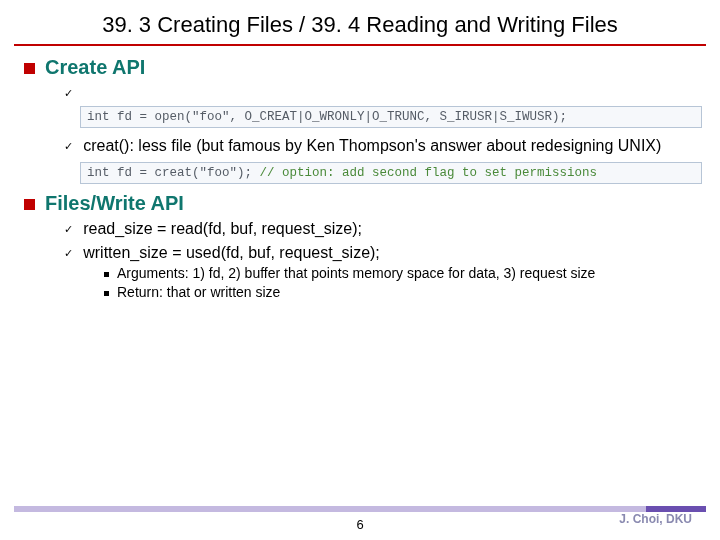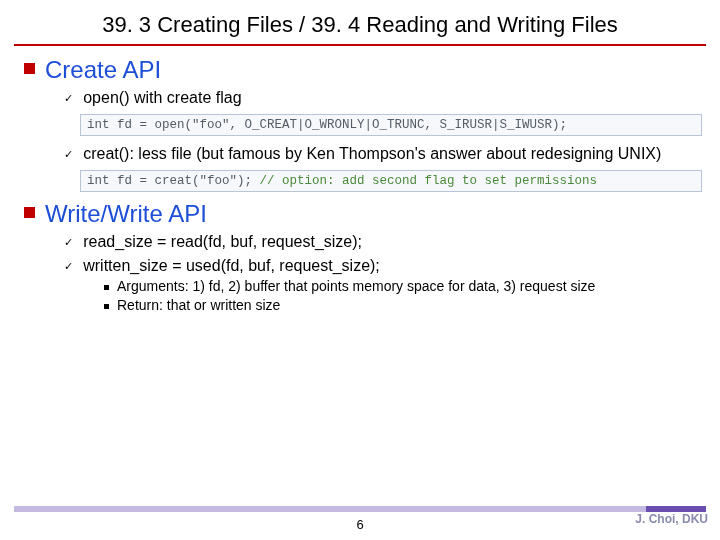--- a/index.html
+++ b/index.html
@@ -39,22 +39,23 @@
   }
   .sq-bullet {
     width: 11px;
     height: 11px;
     background: #c00000;
     flex: 0 0 11px;
     margin-top: 7px;
     margin-right: 10px;
   }
   .lvl1-text {
-    font-size: 24px;
-    color: #1d4ed8;
+    font-size: 20px;
+    color: #0f766e;
+    font-weight: bold;
   }
   .lvl2 {
     display: flex;
     align-items: flex-start;
     margin: 4px 0 2px 40px;
   }
   .check {
     font-size: 11px;
     color: #000;
     margin-top: 4px;
@@ -110,21 +111,21 @@
     position: absolute;
     bottom: 8px;
     left: 0;
     width: 100%;
     text-align: center;
     font-size: 13px;
     color: #000;
   }
   .author {
     position: absolute;
-    right: 12px;
+    right: 28px;
     bottom: 14px;
     font-size: 12px;
     font-weight: bold;
     color: #8a8ab0;
   }
 </style>
 </head>
 <body>
 
 <div class="slide">
@@ -134,36 +135,35 @@
 
   <div class="content">
 
     <div class="lvl1">
       <div class="sq-bullet"></div>
       <div class="lvl1-text">Create API</div>
     </div>
 
     <div class="lvl2">
       <div class="check">✓</div>
-      <div class="lvl2-text">open() with create flag</div>
     </div>
 
     <div class="codebox"><span>int fd = open(</span><span>"foo"</span><span>, O_CREAT|O_WRONLY|O_TRUNC, S_IRUSR|S_IWUSR);</span></div>
 
 
     <div class="lvl2">
       <div class="check">✓</div>
       <div class="lvl2-text">creat(): less file (but famous by Ken Thompson's answer about redesigning UNIX)</div>
     </div>
 
     <div class="codebox"><span>int fd = creat(</span><span>"foo"</span><span>); </span><span class="code-comment">// option: add second flag to set permissions</span></div>
 
     <div class="lvl1">
       <div class="sq-bullet"></div>
-      <div class="lvl1-text">Write/Write API</div>
+      <div class="lvl1-text">Files/Write API</div>
     </div>
 
     <div class="lvl2">
       <div class="check">✓</div>
       <div class="lvl2-text">read_size = read(fd, buf, request_size);</div>
     </div>
     <div class="lvl2">
       <div class="check">✓</div>
       <div class="lvl2-text">written_size = used(fd, buf, request_size);</div>
     </div>

